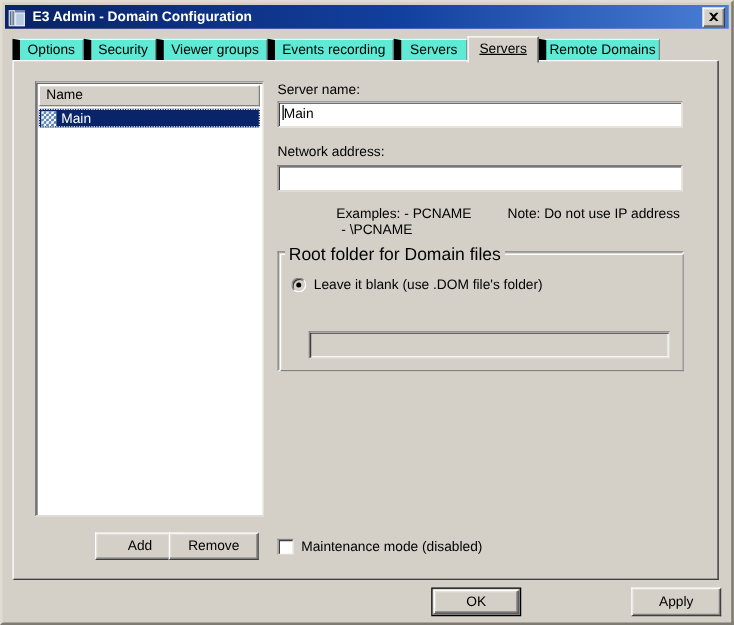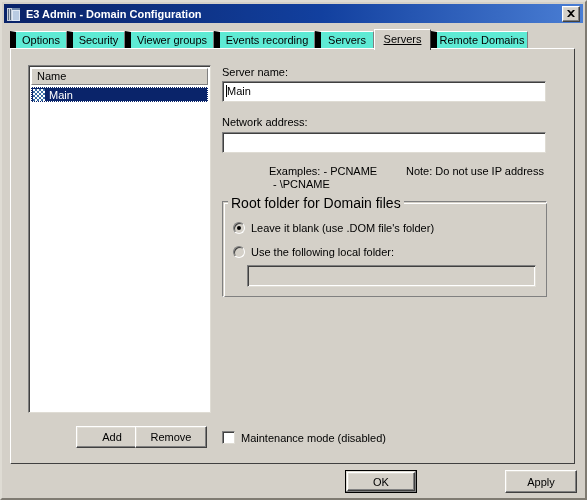--- a/index.html
+++ b/index.html
@@ -430,24 +430,20 @@
   <div id="groupbox">
     <div id="groupbox-inner"></div>
   </div>
   <div id="groupbox-title">Root folder for Domain files</div>
 
   <div class="radio-row" id="radio-blank">
     <span class="radio-mark checked"></span>
     <span class="radio-label">Leave it blank (use .DOM file's folder)</span>
   </div>
 
-  <div class="radio-row" id="radio-local">
-    <span class="radio-mark"></span>
-    <span class="radio-label">Use the following local folder:</span>
-  </div>
 
   <div class="textbox disabled" id="folder-input"><span></span></div>
 
   <div class="btn" id="btn-add">Add</div>
   <div class="btn" id="btn-remove">Remove</div>
 
   <div id="maint-row">
     <span class="check-mark"></span>
     <span id="maint-label">Maintenance mode (disabled)</span>
   </div>

